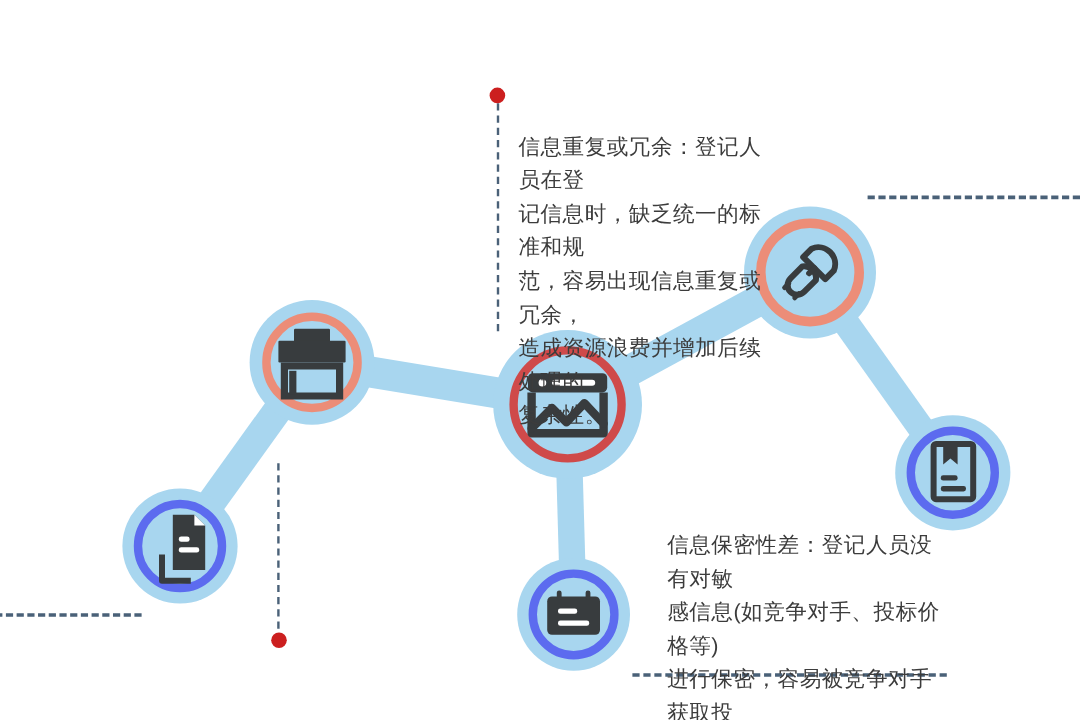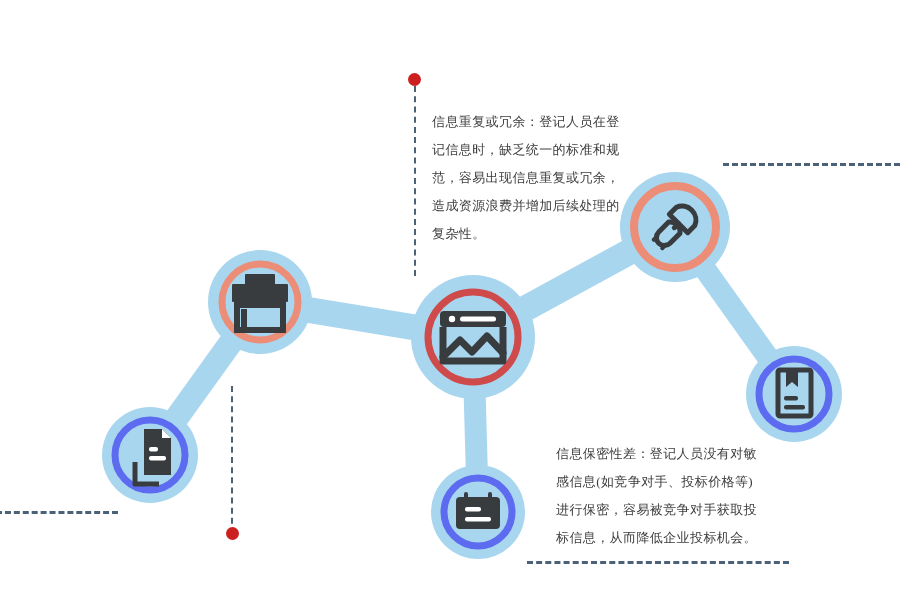--- a/index.html
+++ b/index.html
@@ -11,25 +11,25 @@
     position:relative;
   }
   #stage{position:absolute;left:0;top:0;width:900px;height:600px;}
   .layer{position:absolute;left:0;top:0;width:900px;height:600px;}
   svg.layer{pointer-events:none;}
 
   
   .txtblock{
     position:absolute;
     color:#3c3c3c;
-    font-size:13px;
+    font-size:18px;
     line-height:28px;
     letter-spacing:.4px;
     white-space:pre-line;
-    font-family:Liberation Serif, serif;
+    font-family:Liberation Sans, sans-serif;
   }
   #note-top{left:432px;top:108px;width:215px;}
   #note-left{left:240px;top:392px;width:210px;}
   #note-right{left:556px;top:440px;width:235px;}
 
   
   .vdash{position:absolute;border-left:2.5px dashed #4a6178;}
   #vdash-top{left:414px;top:86px;height:190px;}
   #vdash-left{left:231px;top:386px;height:148px;}
 

